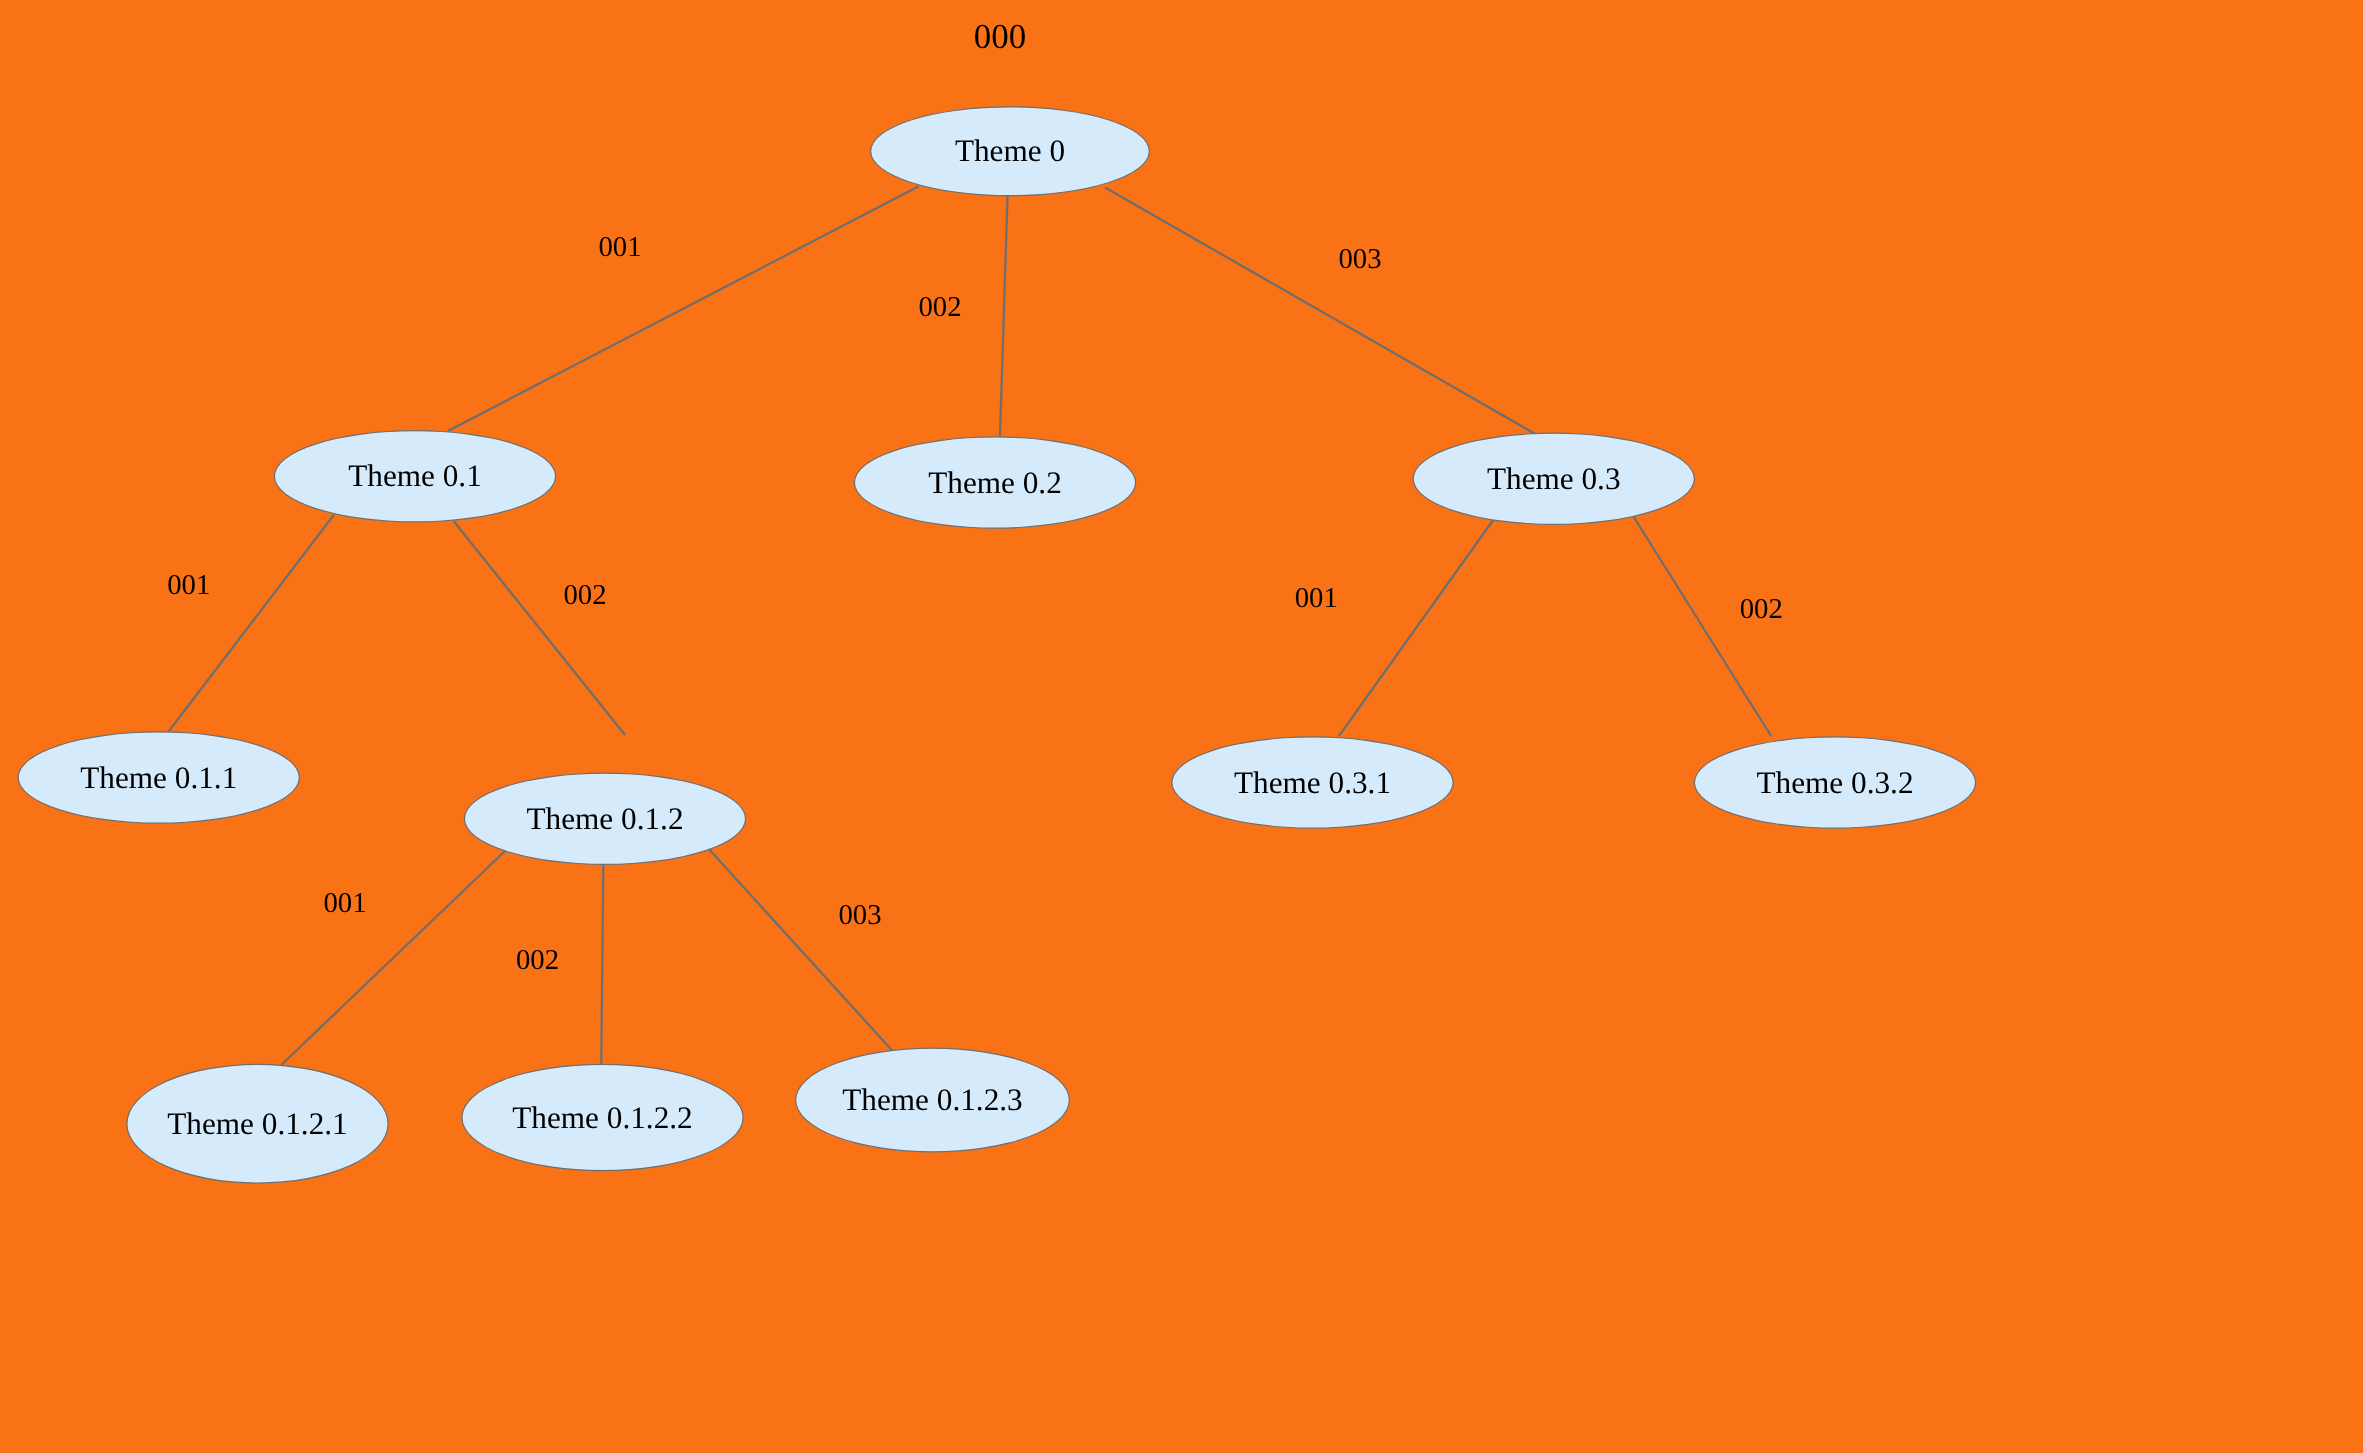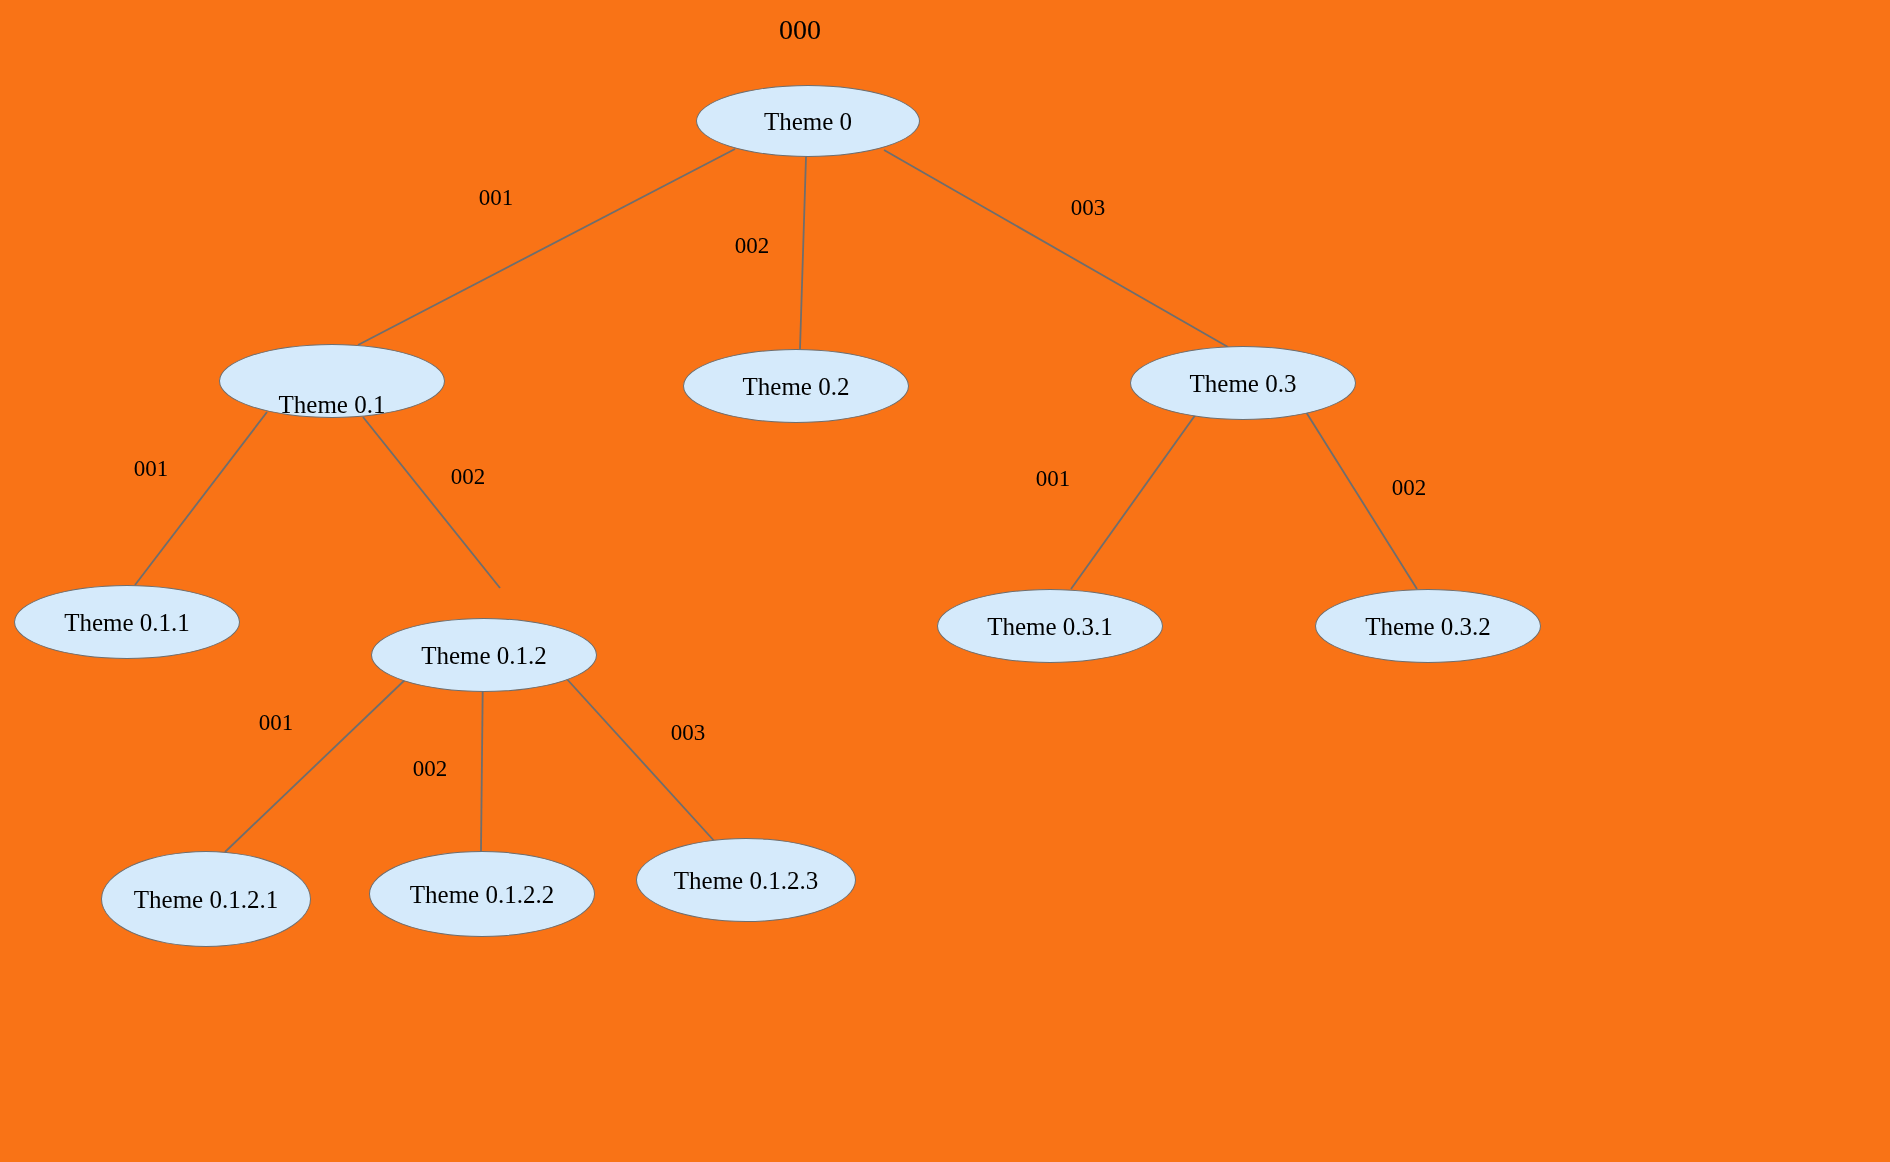--- a/index.html
+++ b/index.html
@@ -77,39 +77,39 @@
       <line x1="483" y1="662" x2="481" y2="851" stroke="#6e6e6e" stroke-width="1.8"></line>
       <line x1="545" y1="655" x2="727" y2="855" stroke="#6e6e6e" stroke-width="1.8"></line>
     </svg>
 
   <div class="root-label" style="left: 800px; top: 30px;">000</div>
 
   <div id="node-layer">
       <div class="node" style="left: 696px; top: 85px; width: 224px; height: 72px;">
         <span>Theme 0</span>
       </div>
-      <div class="node" style="left: 219px; top: 344px; width: 226px; height: 74px; align-items: flex-end;">
+      <div class="node" style="left: 219px; top: 344px; width: 226px; height: 74px;">
         <span>Theme 0.1</span>
       </div>
       <div class="node" style="left: 683px; top: 349px; width: 226px; height: 74px;">
         <span>Theme 0.2</span>
       </div>
       <div class="node" style="left: 1130px; top: 346px; width: 226px; height: 74px;">
         <span>Theme 0.3</span>
       </div>
       <div class="node" style="left: 14px; top: 585px; width: 226px; height: 74px;">
         <span>Theme 0.1.1</span>
       </div>
       <div class="node" style="left: 371px; top: 618px; width: 226px; height: 74px;">
         <span>Theme 0.1.2</span>
       </div>
       <div class="node" style="left: 937px; top: 589px; width: 226px; height: 74px;">
         <span>Theme 0.3.1</span>
       </div>
-      <div class="node" style="left: 1315px; top: 589px; width: 226px; height: 74px; text-align: right;">
+      <div class="node" style="left: 1355px; top: 589px; width: 226px; height: 74px; text-align: right;">
         <span>Theme 0.3.2</span>
       </div>
       <div class="node" style="left: 101px; top: 851px; width: 210px; height: 96px;">
         <span>Theme 0.1.2.1</span>
       </div>
       <div class="node" style="left: 369px; top: 851px; width: 226px; height: 86px;">
         <span>Theme 0.1.2.2</span>
       </div>
       <div class="node" style="left: 636px; top: 838px; width: 220px; height: 84px;">
         <span>Theme 0.1.2.3</span>

